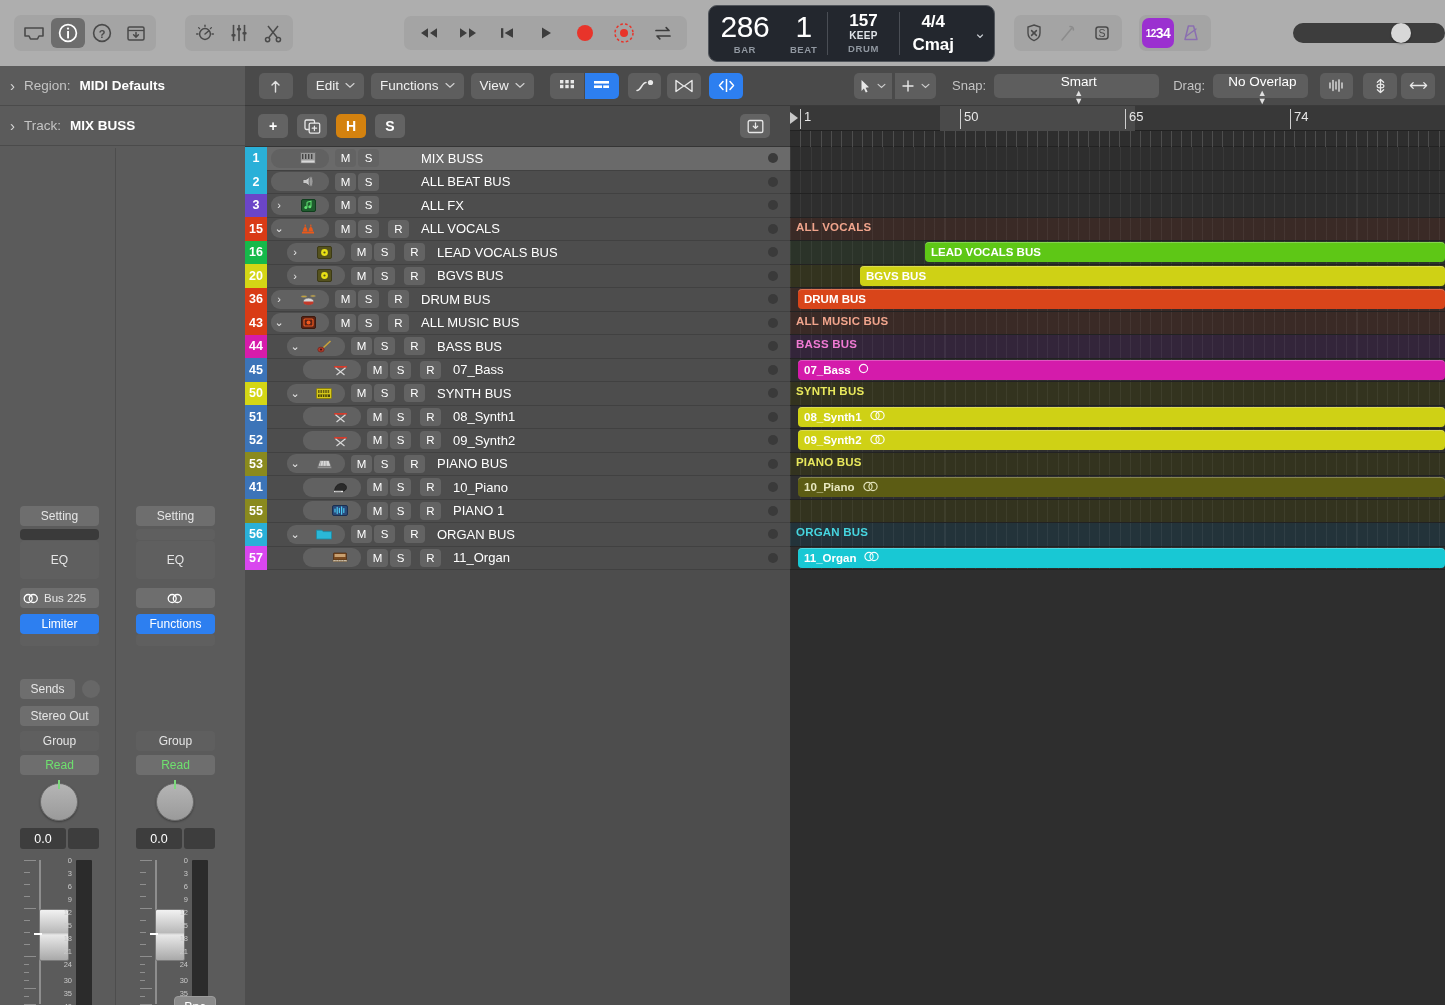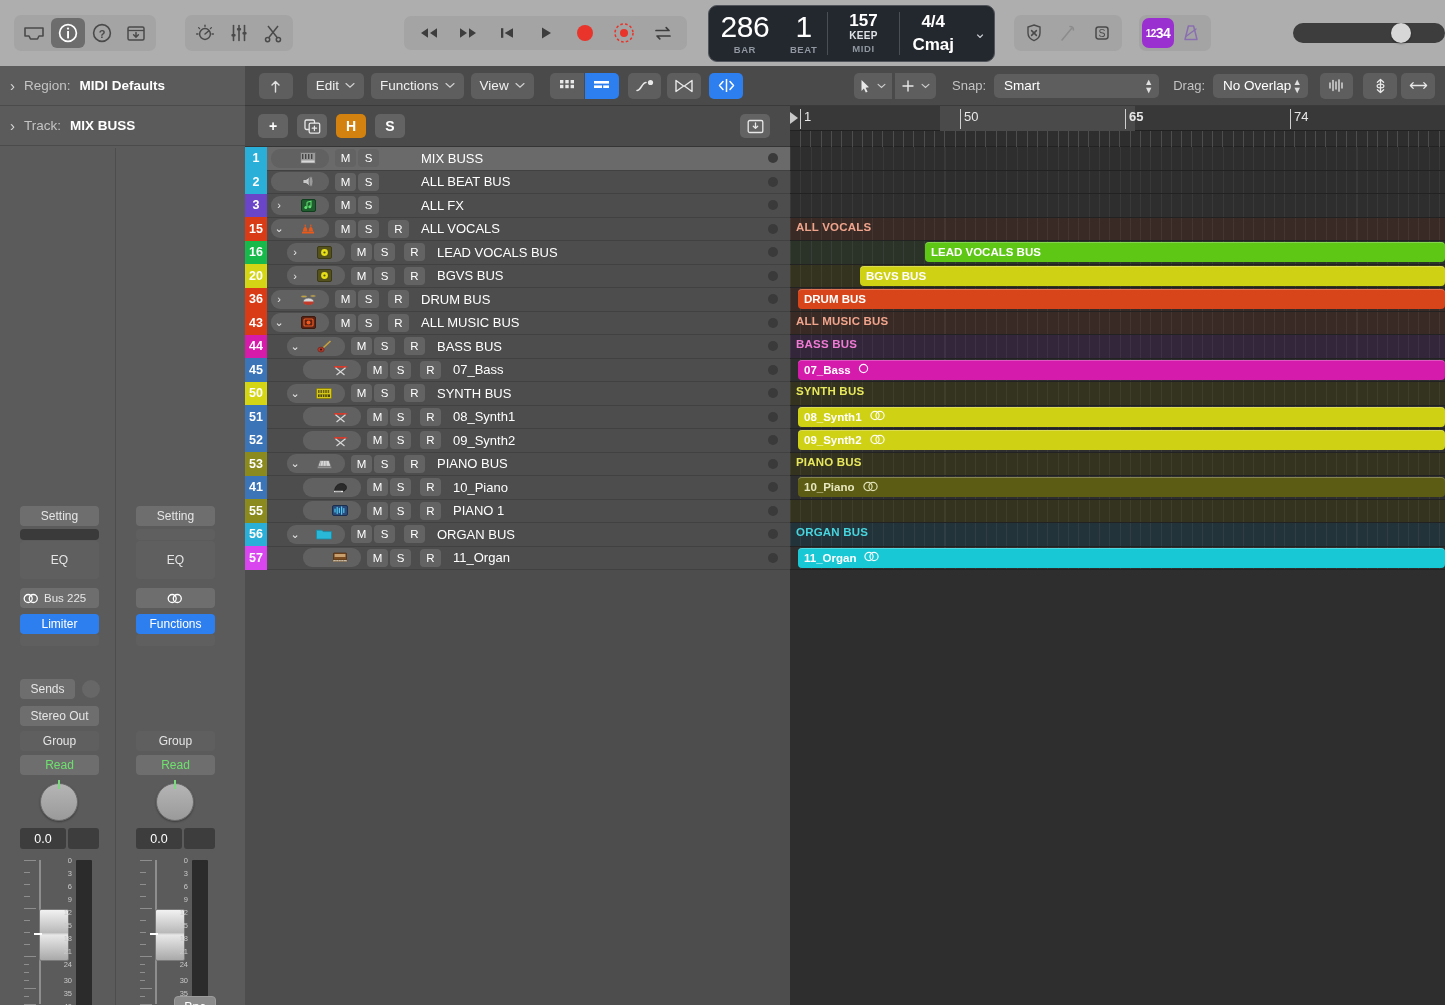--- a/index.html
+++ b/index.html
@@ -153,21 +153,21 @@
   .eb-icon {
     width:34px; height:26px; background:#5e5e5e; border-radius:5px;
     display:flex; align-items:center; justify-content:center; cursor:pointer;
   }
   .eb-icon.on { background:#2d7ff0; }
   .eb-sep-group { display:flex; gap:1px; }
   .eb-label { color:#c3c3c3; font-size:13px; }
   .eb-select {
     height:24px; background:#5e5e5e; border-radius:5px; color:#fff;
     font-size:13.5px; display:flex; align-items:center; justify-content:space-between;
-    padding:0 6px 0 10px; cursor:pointer;
+    padding:0 6px 0 10px; cursor:pointer;flex-direction:column;
   }
   .steppers { font-size:9px; line-height:8px; color:#e0e0e0; }
 
   
   .trkbar {
     position:absolute; left:245px; top:106px; width:545px; height:41px;
     background:#4a4a4a; display:flex; align-items:center; gap:9px; padding-left:13px;
     border-bottom:1px solid #353535;
   }
   .tkb {
@@ -372,21 +372,21 @@
       <div class="lcd-sub">BAR</div>
     </div>
     <div class="lcd-cell" style="width:46px;">
       <div class="lcd-big">1</div>
       <div class="lcd-sub">BEAT</div>
     </div>
     <div class="lcd-sep"></div>
     <div class="lcd-cell" style="width:72px;">
       <div class="lcd-mid">157</div>
       <div class="lcd-sub2">KEEP</div>
-      <div class="lcd-sub">MIDI</div>
+      <div class="lcd-sub">DRUM</div>
     </div>
     <div class="lcd-sep"></div>
     <div class="lcd-cell" style="width:66px;">
       <div class="lcd-mid">4/4</div>
       <div class="lcd-mid" style="margin-top:5px;">Cmaj</div>
     </div>
     <div class="lcd-cell" style="width:28px;">
       <div style="font-size:15px;color:#c8ccd2;">⌄</div>
     </div>
   </div>
@@ -1128,21 +1128,21 @@
       <div class="rdot"></div>
     </div>
   </div>
 
 <div class="arrange">
   <div class="ruler">
     <div class="playhead"></div>
   <div class="ruler-hi" style="left: 150px; width: 195px;"></div>
       <div class="rmark" style="left: 10px;">1</div>
       <div class="rmark" style="left: 170px;">50</div>
-      <div class="rmark" style="left: 335px; font-weight: bold;">65</div>
+      <div class="rmark" style="left: 335px;">65</div>
       <div class="rmark" style="left: 500px;">74</div>
     </div>
   <div class="subruler">
       <i style="left: 10px;"></i>
       <i style="left: 20.3px;"></i>
       <i style="left: 30.6px;"></i>
       <i style="left: 40.9px;"></i>
       <i style="left: 51.2px;"></i>
       <i style="left: 61.5px;"></i>
       <i style="left: 71.8px;"></i>

